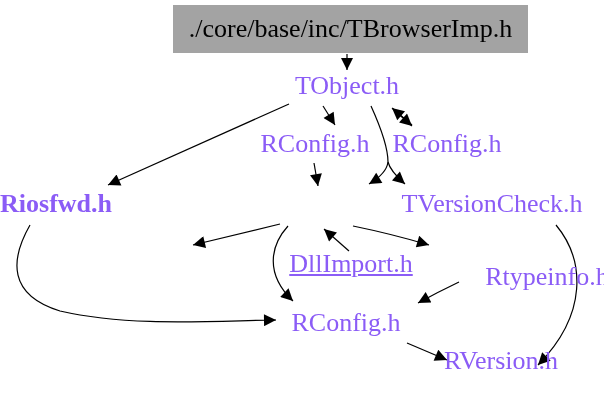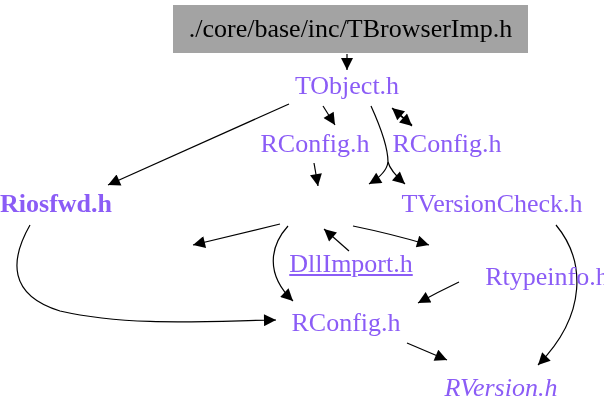--- a/index.html
+++ b/index.html
@@ -23,21 +23,21 @@
   .n-tobject{left:347px;top:73px;}
   .n-tstorage{left:315px;top:131px;}
   .n-tbuffer{left:447px;top:131px;}
   .n-riosfwd{left:56px;top:191px;font-weight:bold;}
   .n-rtypes{left:307px;top:191px;}
   .n-tversioncheck{left:492px;top:191px;}
   .n-tgenericclassinfo{left:150px;top:251px;}
   .n-dllimport{left:351px;top:251px;text-decoration:underline;}
   .n-rtypeinfo{left:505px;top:264px;margin-left:42px;}
   .n-rconfig{left:346px;top:310px;}
-  .n-rversion{left:501px;top:375px;font-style:italic;}
+  .n-rversion{left:501px;top:348px;}
   .edge{fill:none;stroke:#000;stroke-width:1.2px;}
 </style>
 </head>
 <body>
 
 <div id="canvas">
 
   <svg id="edges" viewBox="0 0 604 411" xmlns="http://www.w3.org/2000/svg">
     <defs>
       <marker id="ah" viewBox="0 0 10 10" refX="10" refY="5" markerWidth="13" markerHeight="10" orient="auto">

